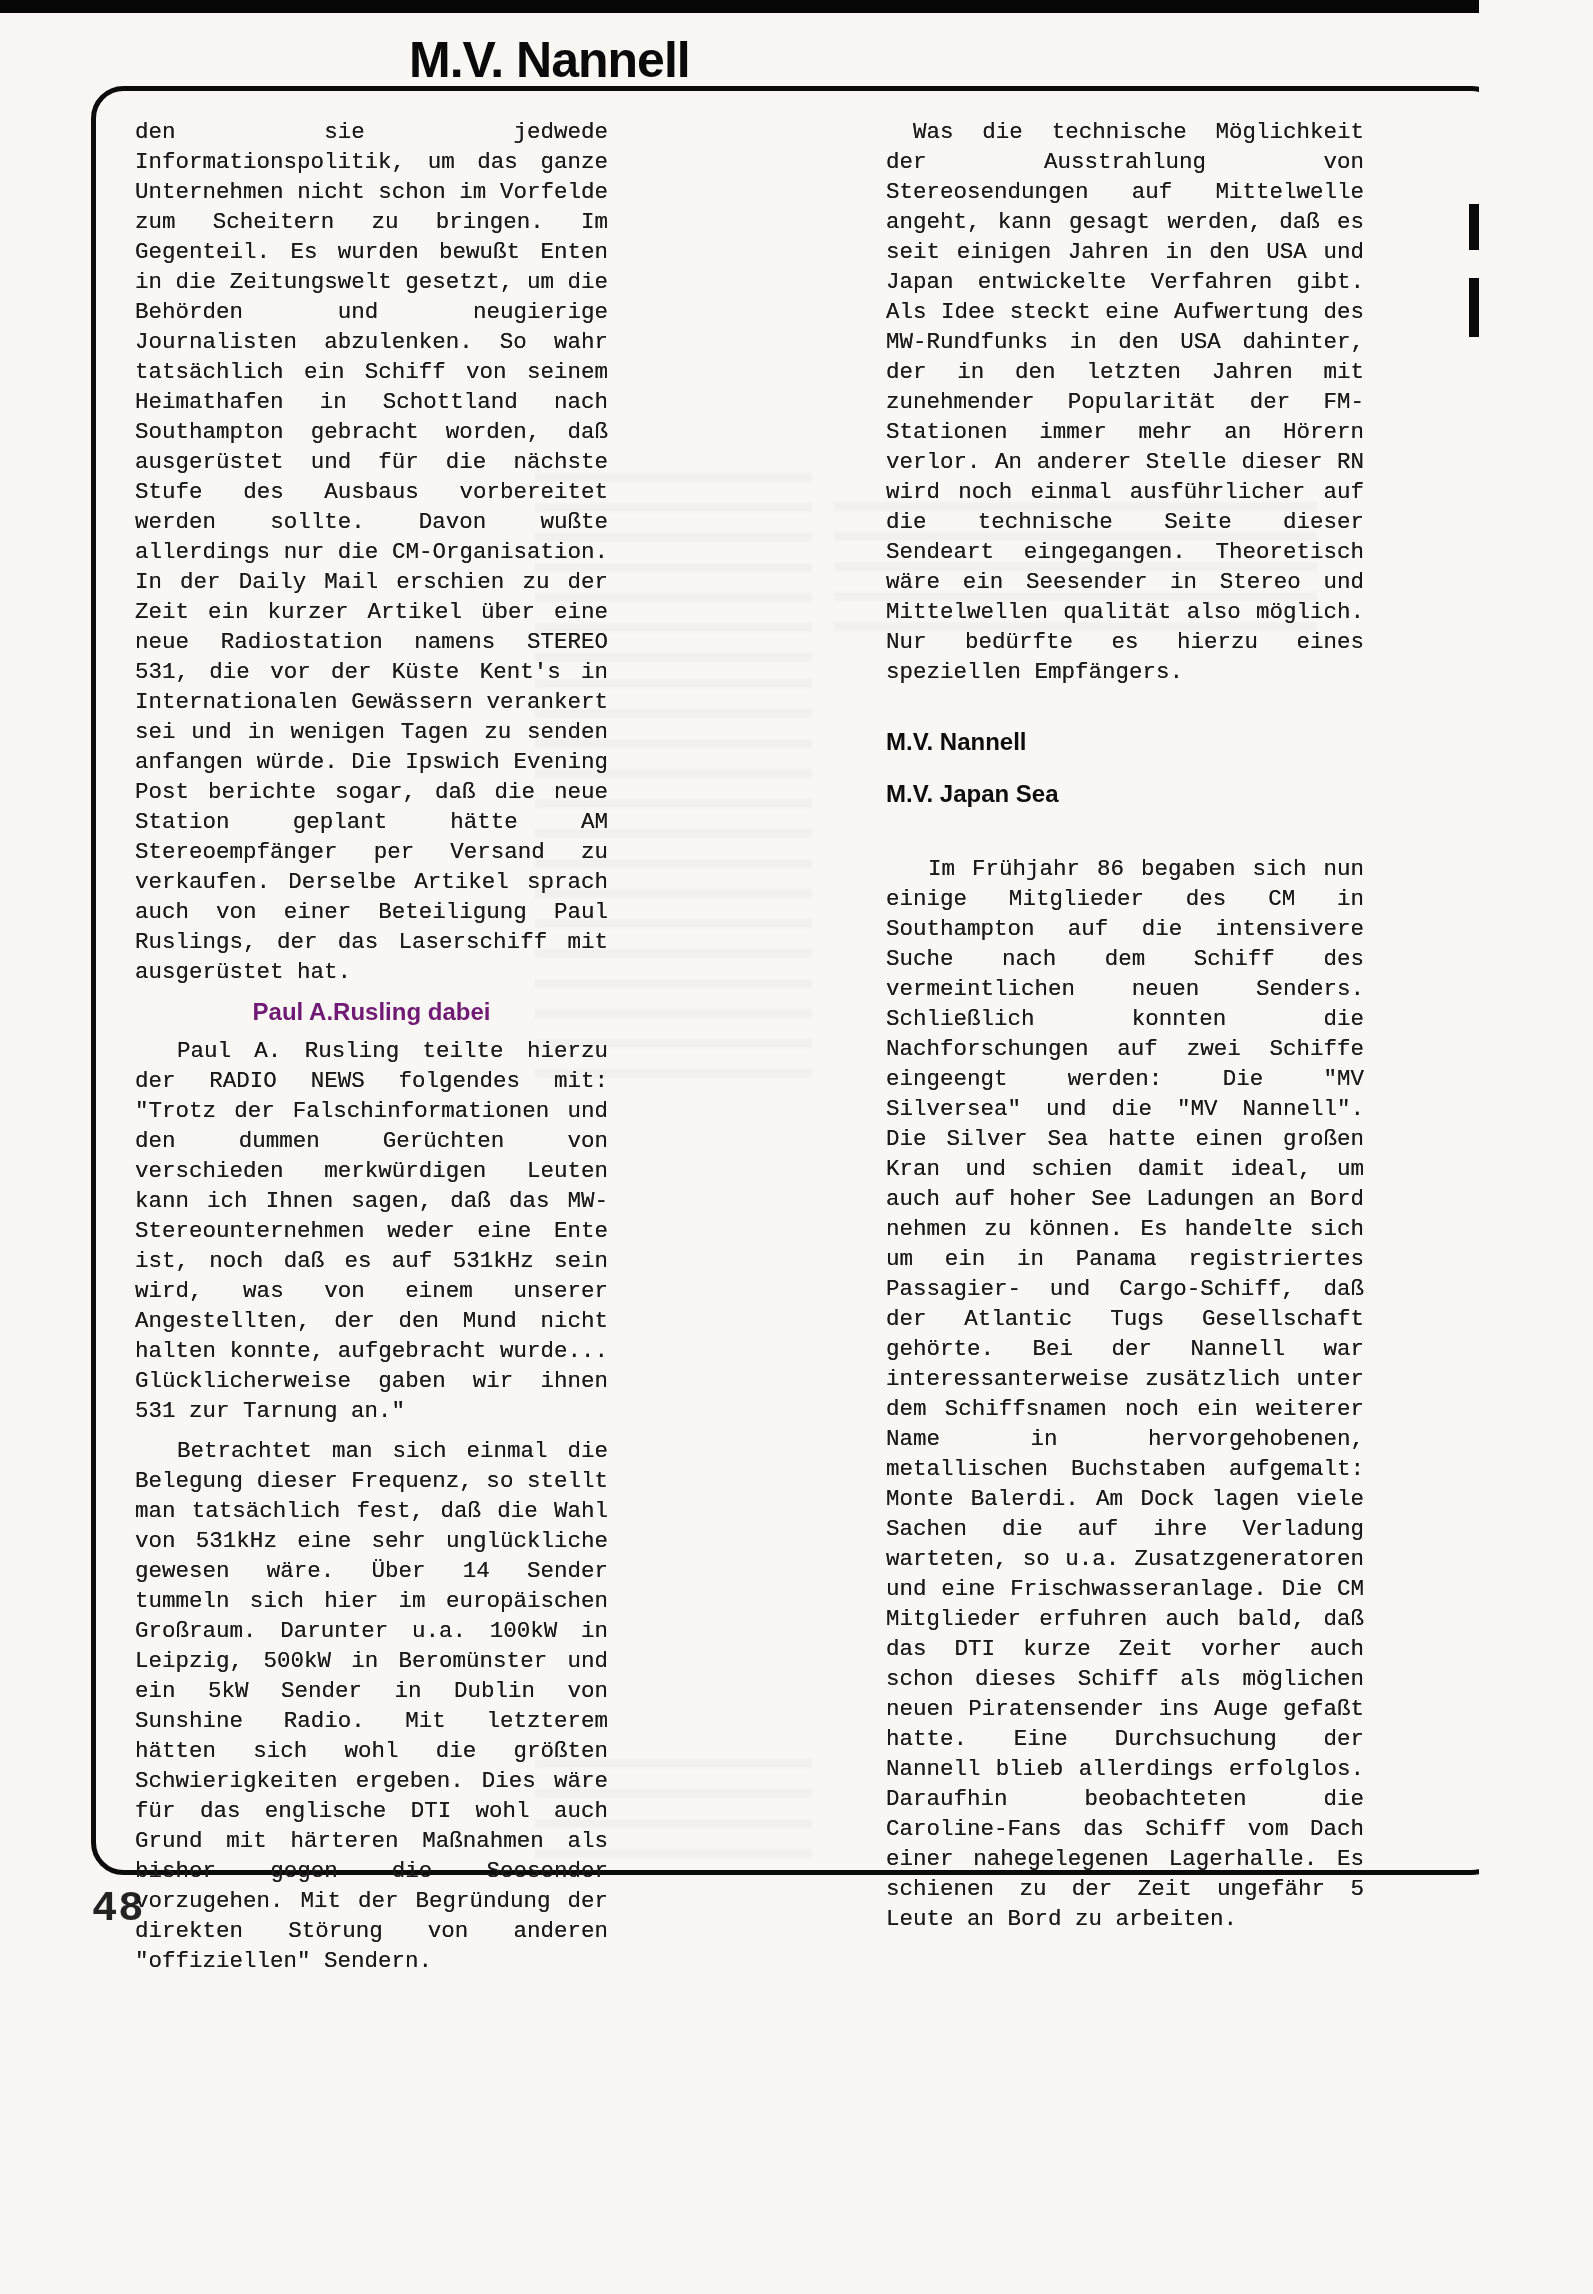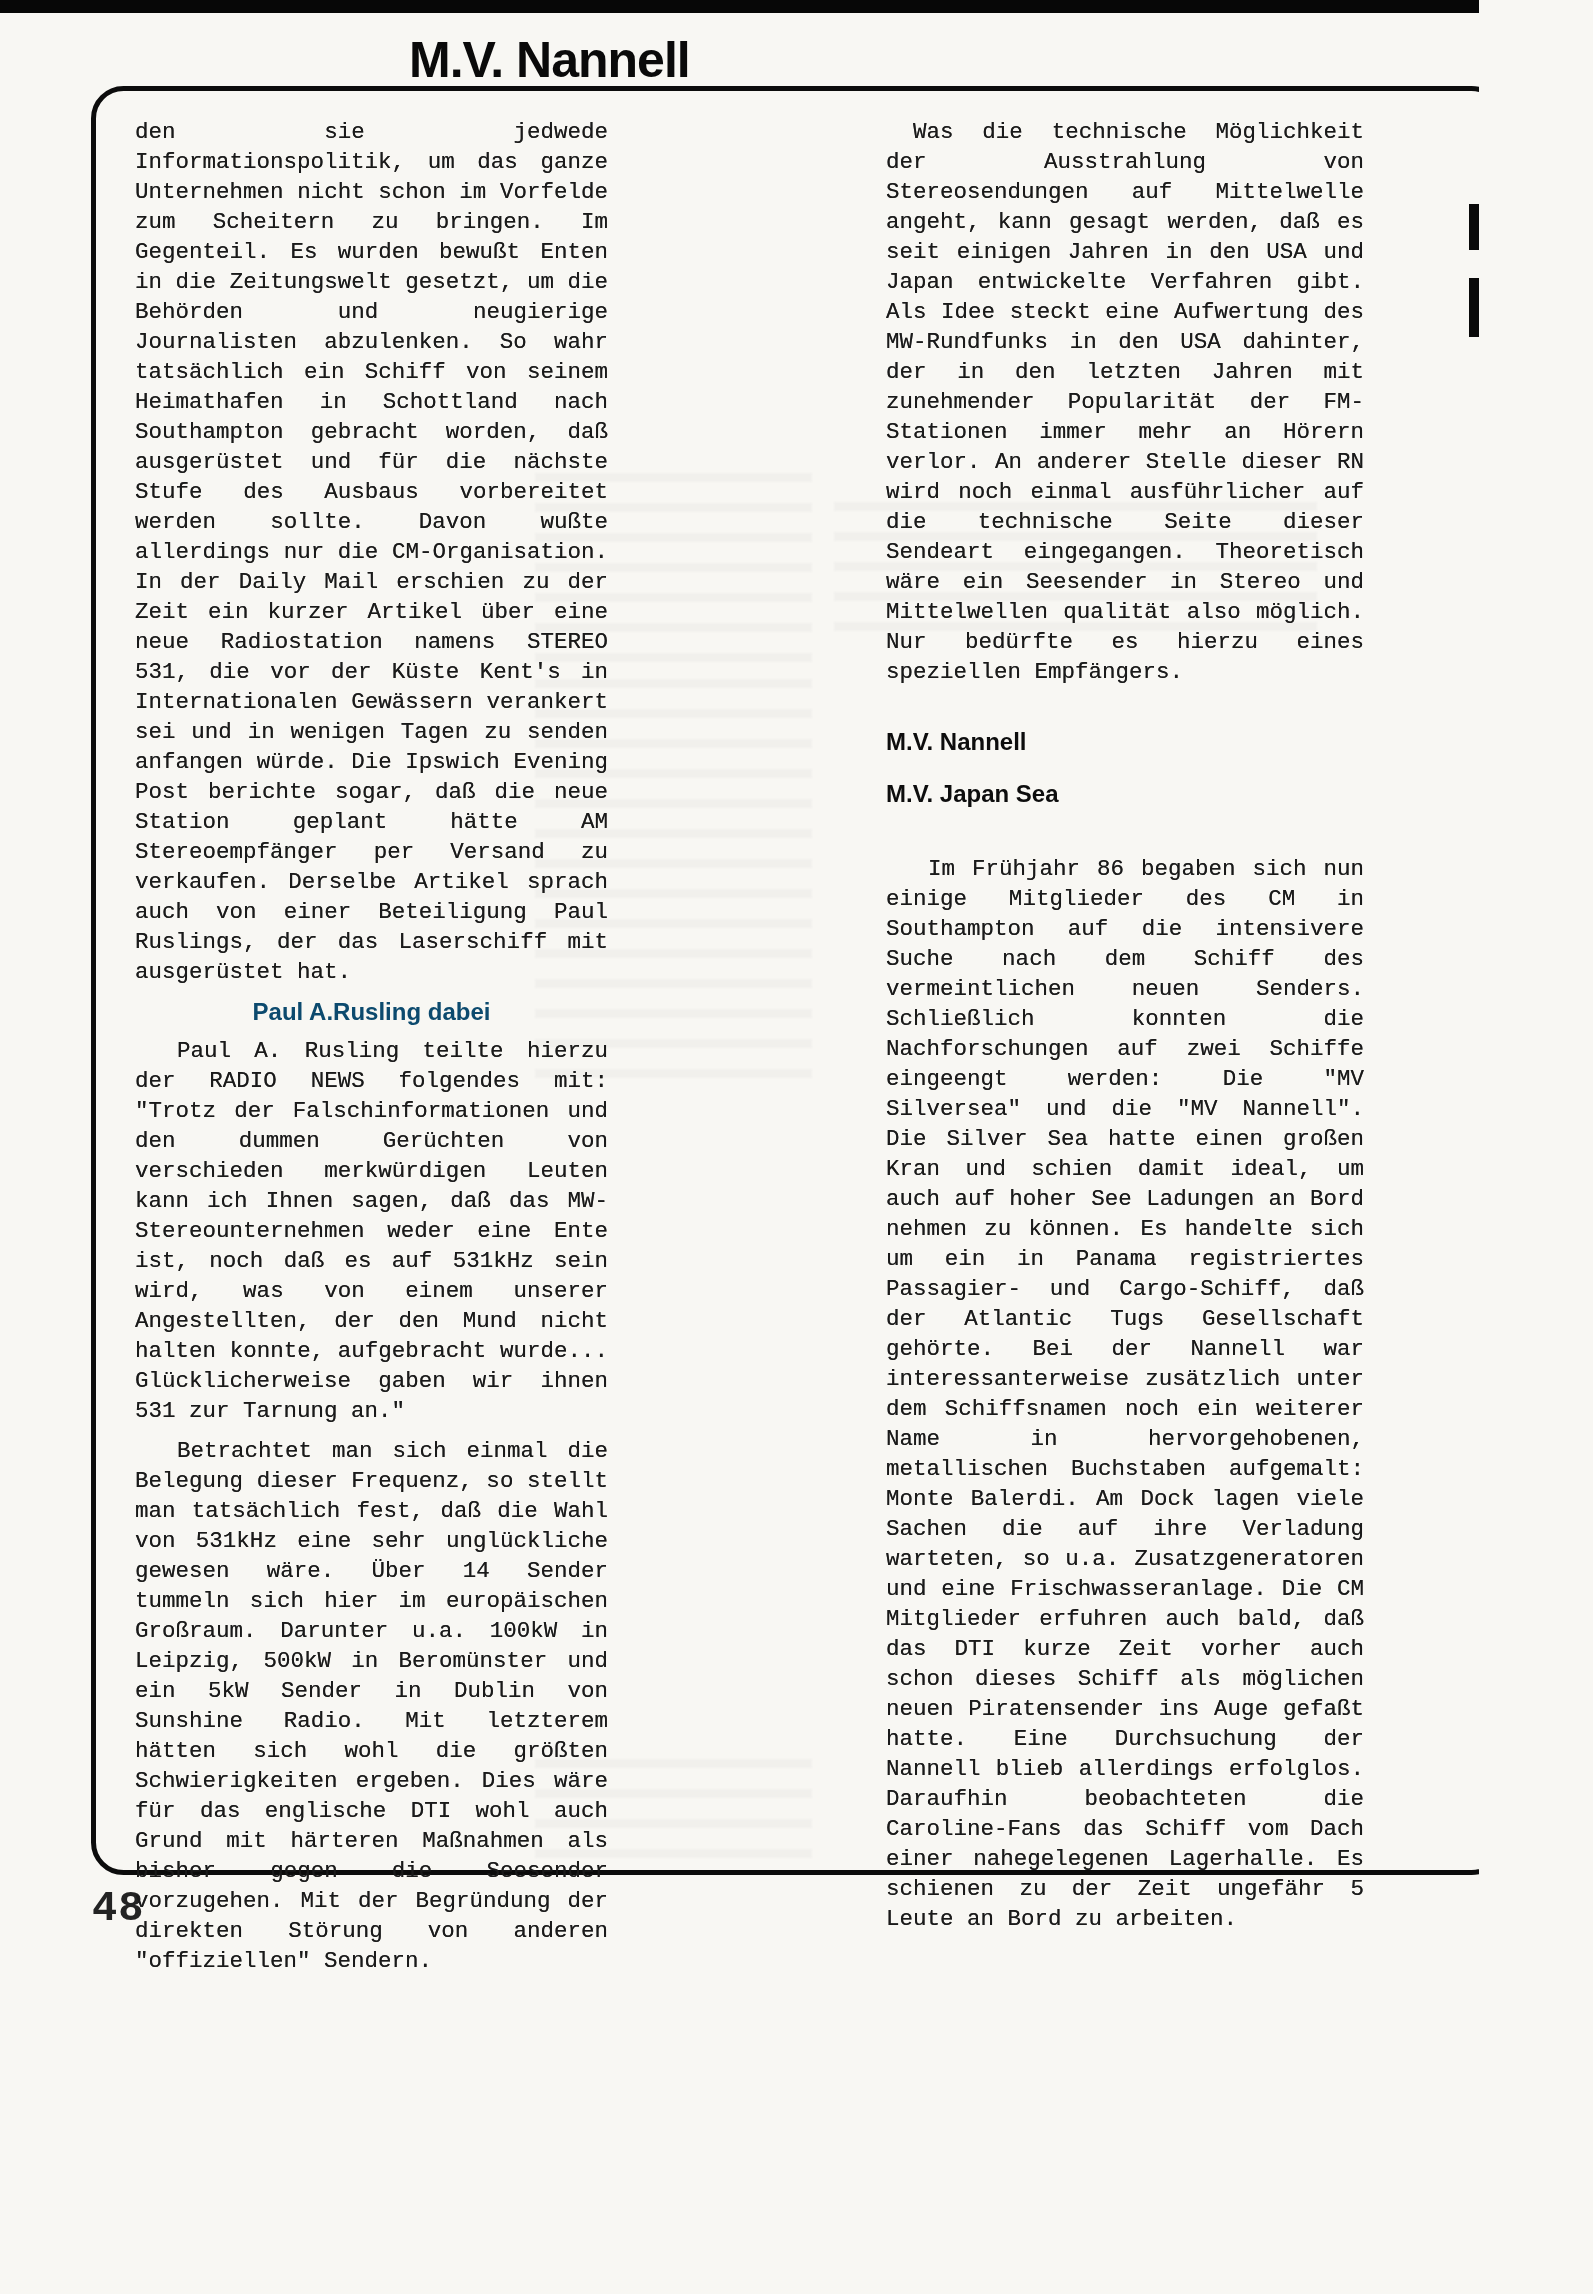--- a/index.html
+++ b/index.html
@@ -66,21 +66,21 @@
   .col p.indent-sm { text-indent: 27px; }
 
   .h-center {
     font-family: "Liberation Sans", sans-serif;
     font-weight: bold;
     font-size: 24px;
     line-height: 29px;
     text-align: center;
     margin: 31px 0 25px 0;
     text-shadow: none;
-    color: #0c4a6e;
+    color: #701a75;
   }
   .h-left {
     font-family: "Liberation Sans", sans-serif;
     font-weight: bold;
     font-size: 24px;
     line-height: 29px;
     text-align: left;
     margin: 0;
     text-shadow: none;
     color: #0d0d0d;

